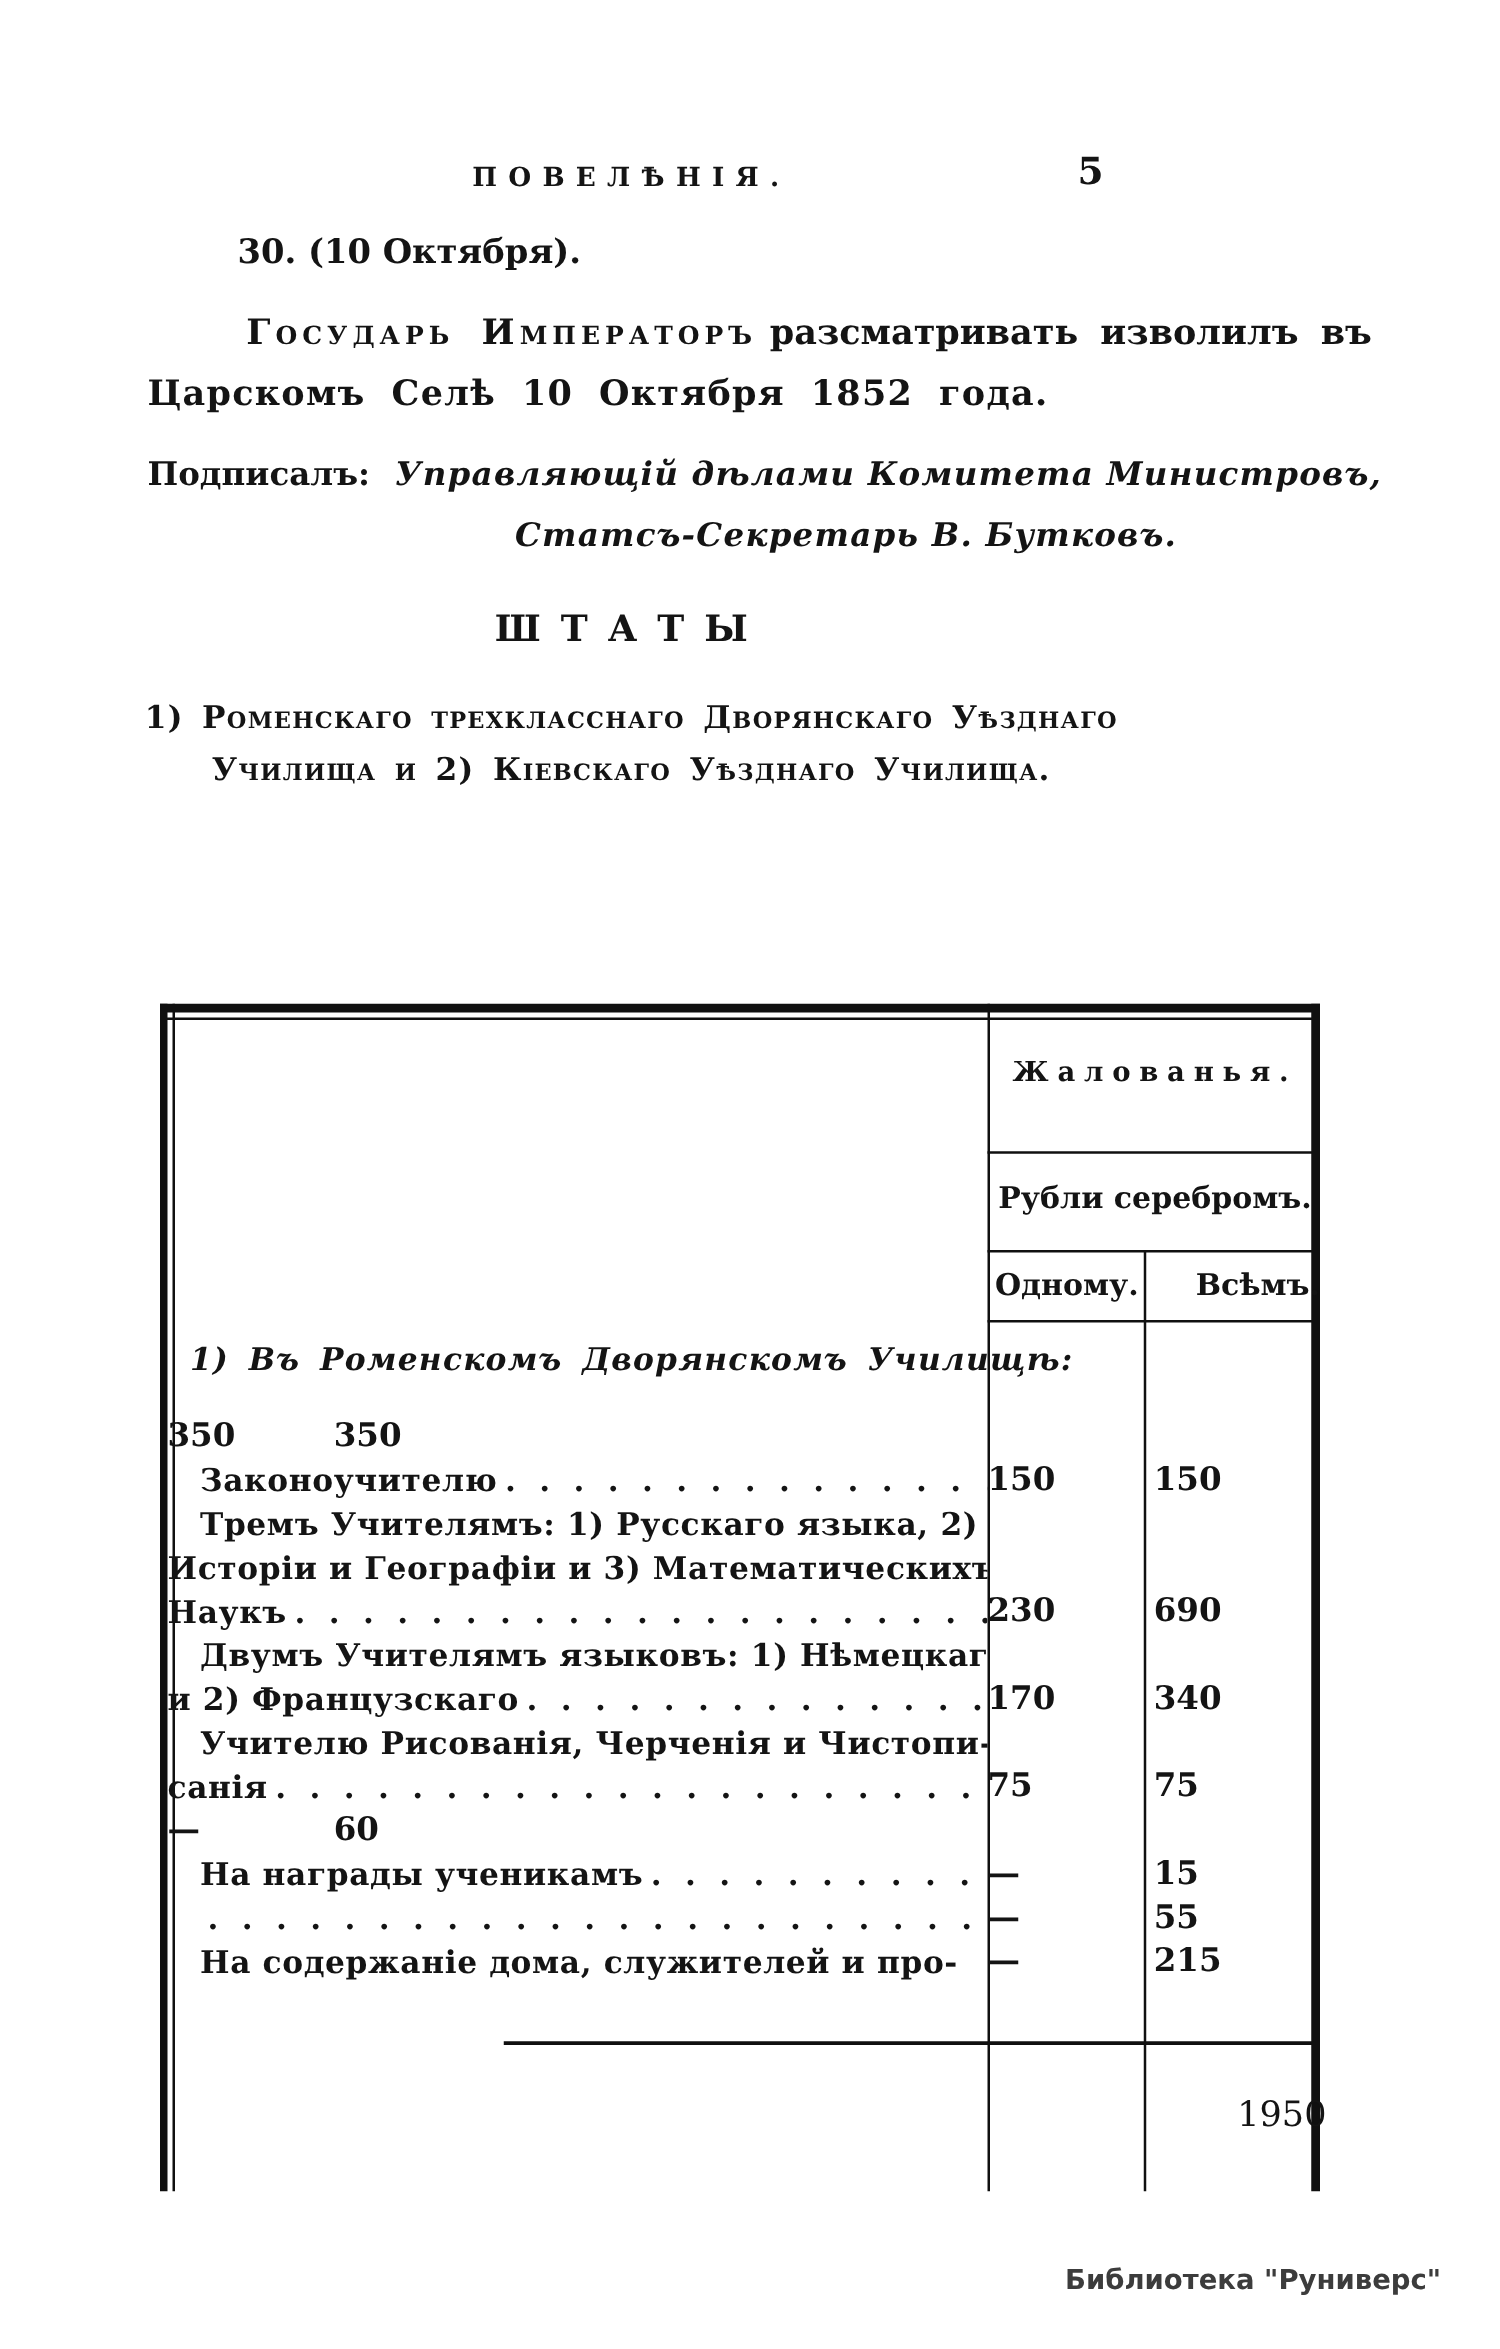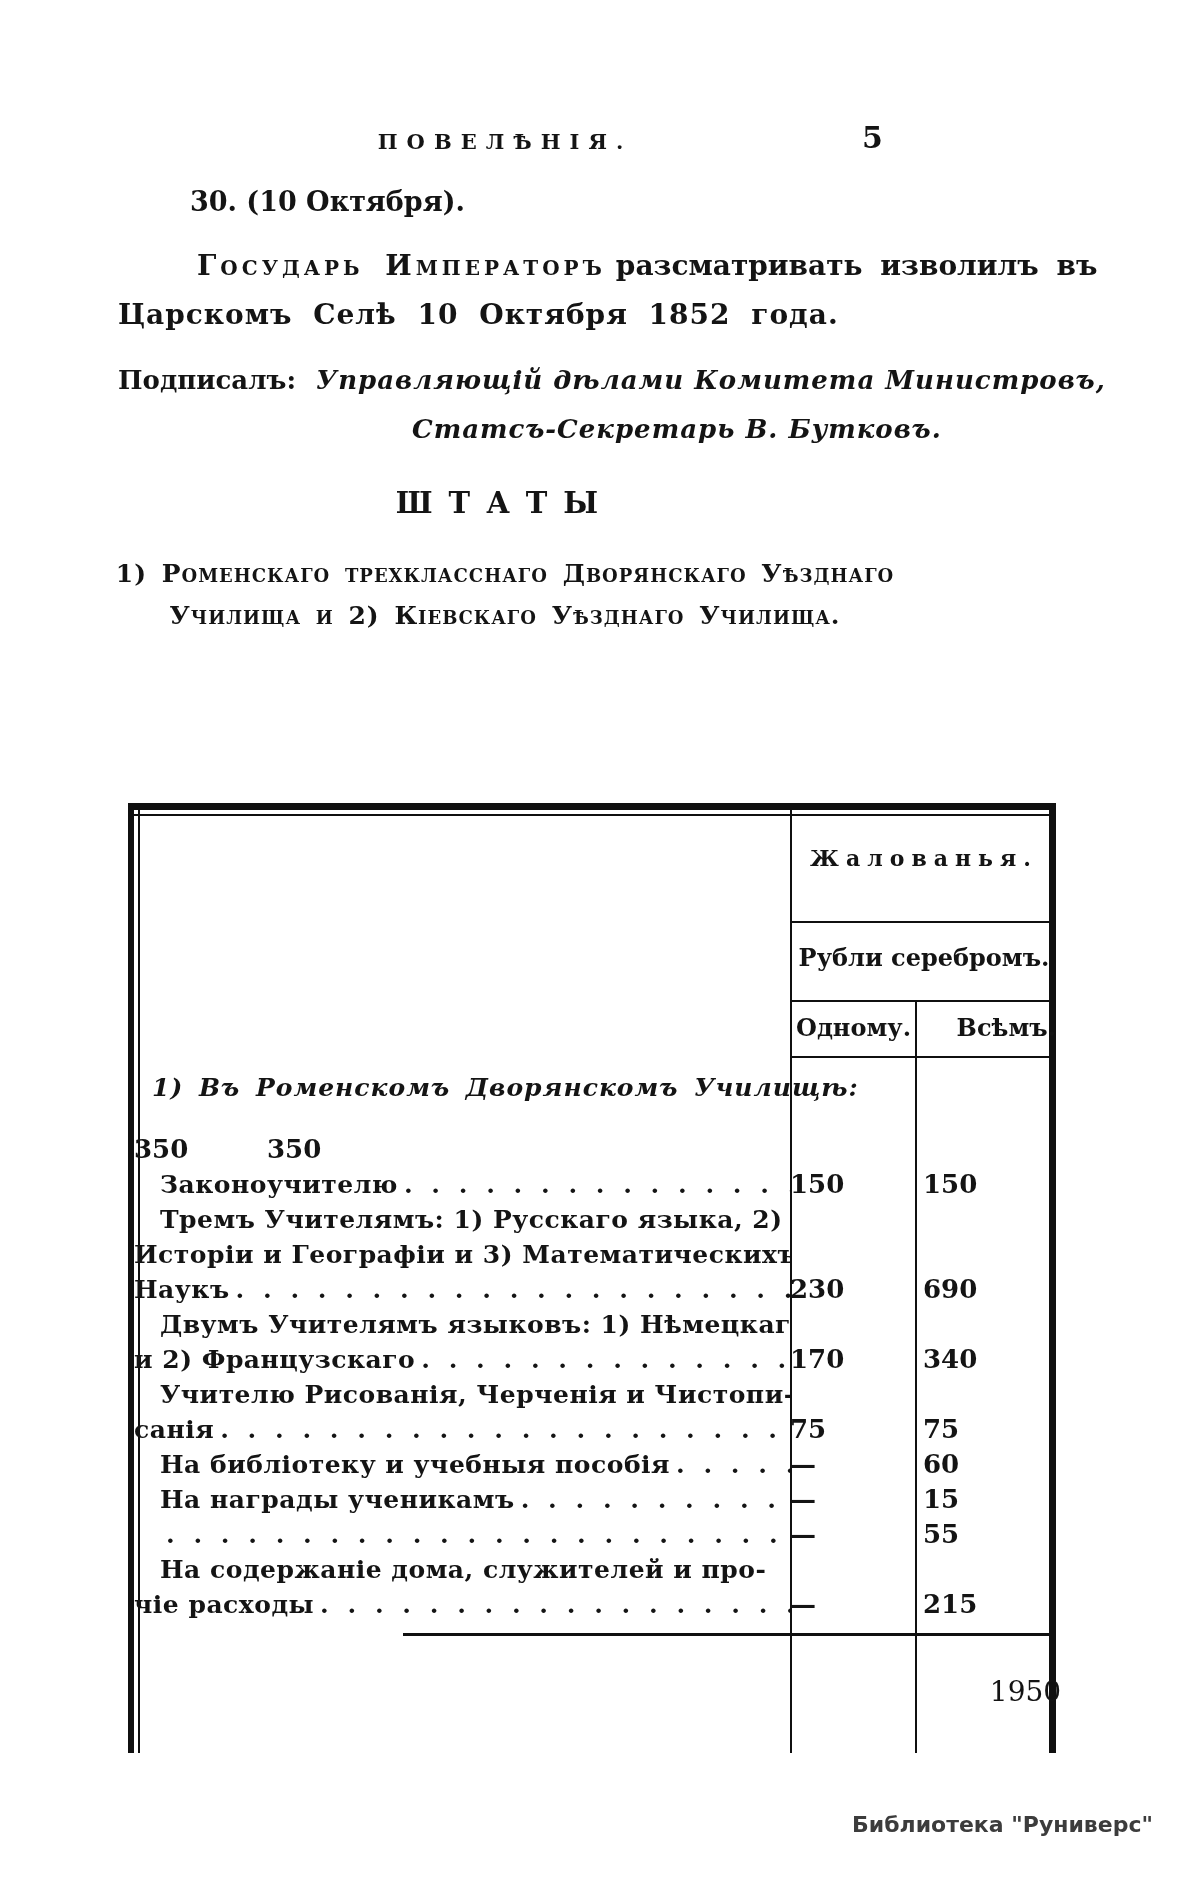--- a/index.html
+++ b/index.html
@@ -155,26 +155,20 @@
             </div>
             <div class="tline">
               <span>санія</span>
               <span class="dots"></span>
             </div>
           </div>
           <div class="tval one">75</div>
           <div class="tval all">75</div>
         </div>
         <div class="trow">
-          <div class="tlabel">
-            <div class="tline first">
-              <span>На библіотеку и учебныя пособія</span>
-              <span class="dots"></span>
-            </div>
-          </div>
           <div class="tval one">—</div>
           <div class="tval all">60</div>
         </div>
         <div class="trow">
           <div class="tlabel">
             <div class="tline first">
               <span>На награды ученикамъ</span>
               <span class="dots"></span>
             </div>
           </div>
@@ -187,24 +181,20 @@
               <span class="dots"></span>
             </div>
           </div>
           <div class="tval one">—</div>
           <div class="tval all">55</div>
         </div>
         <div class="trow">
           <div class="tlabel">
             <div class="tline first">
               <span>На содержаніе дома, служителей и про-</span>
-            </div>
-            <div class="tline">
-              <span>чіе расходы</span>
-              <span class="dots"></span>
             </div>
           </div>
           <div class="tval one">—</div>
           <div class="tval all">215</div>
         </div>
       </div>
   </div>
 
   <div class="total-val">1950</div>
 </div>

